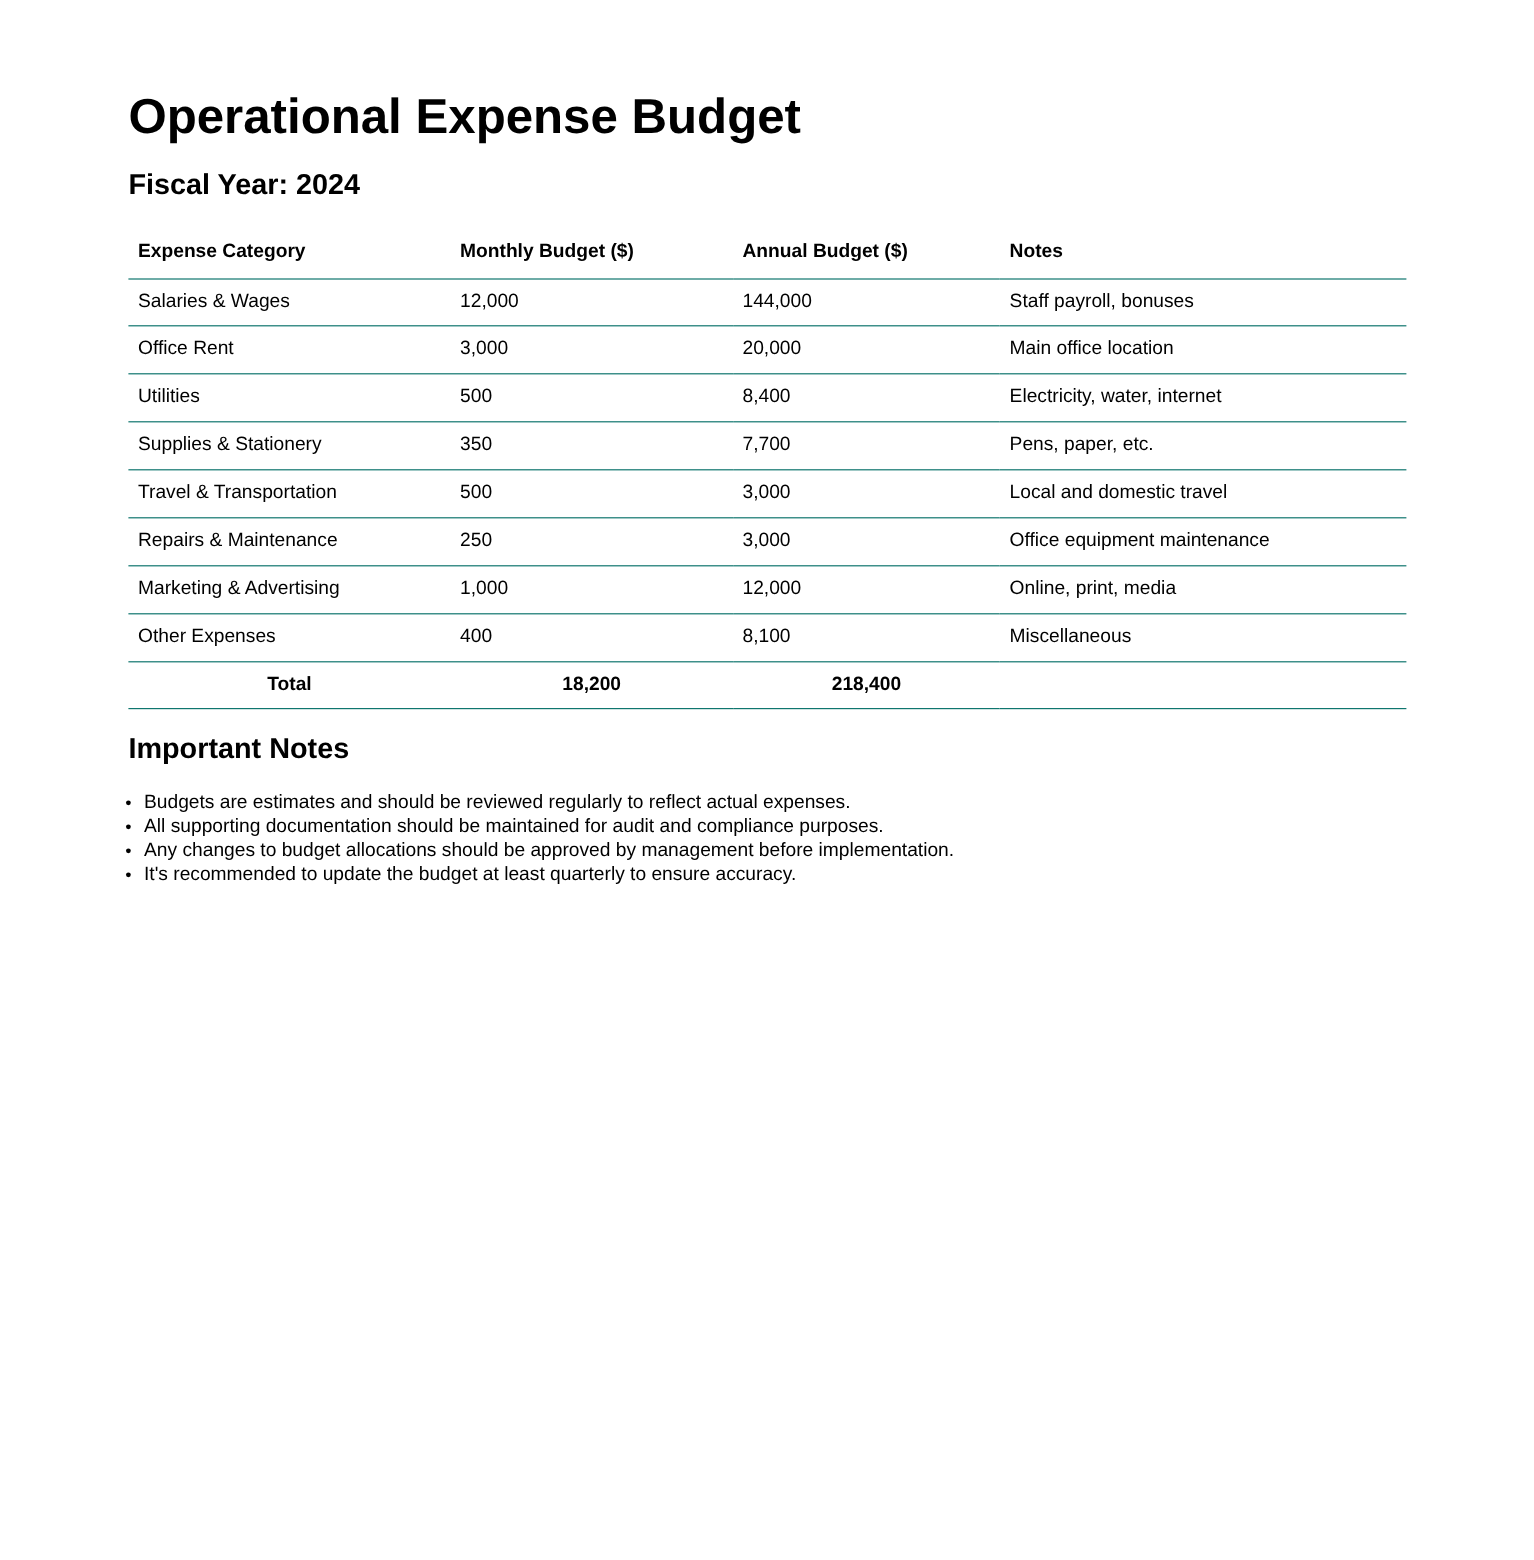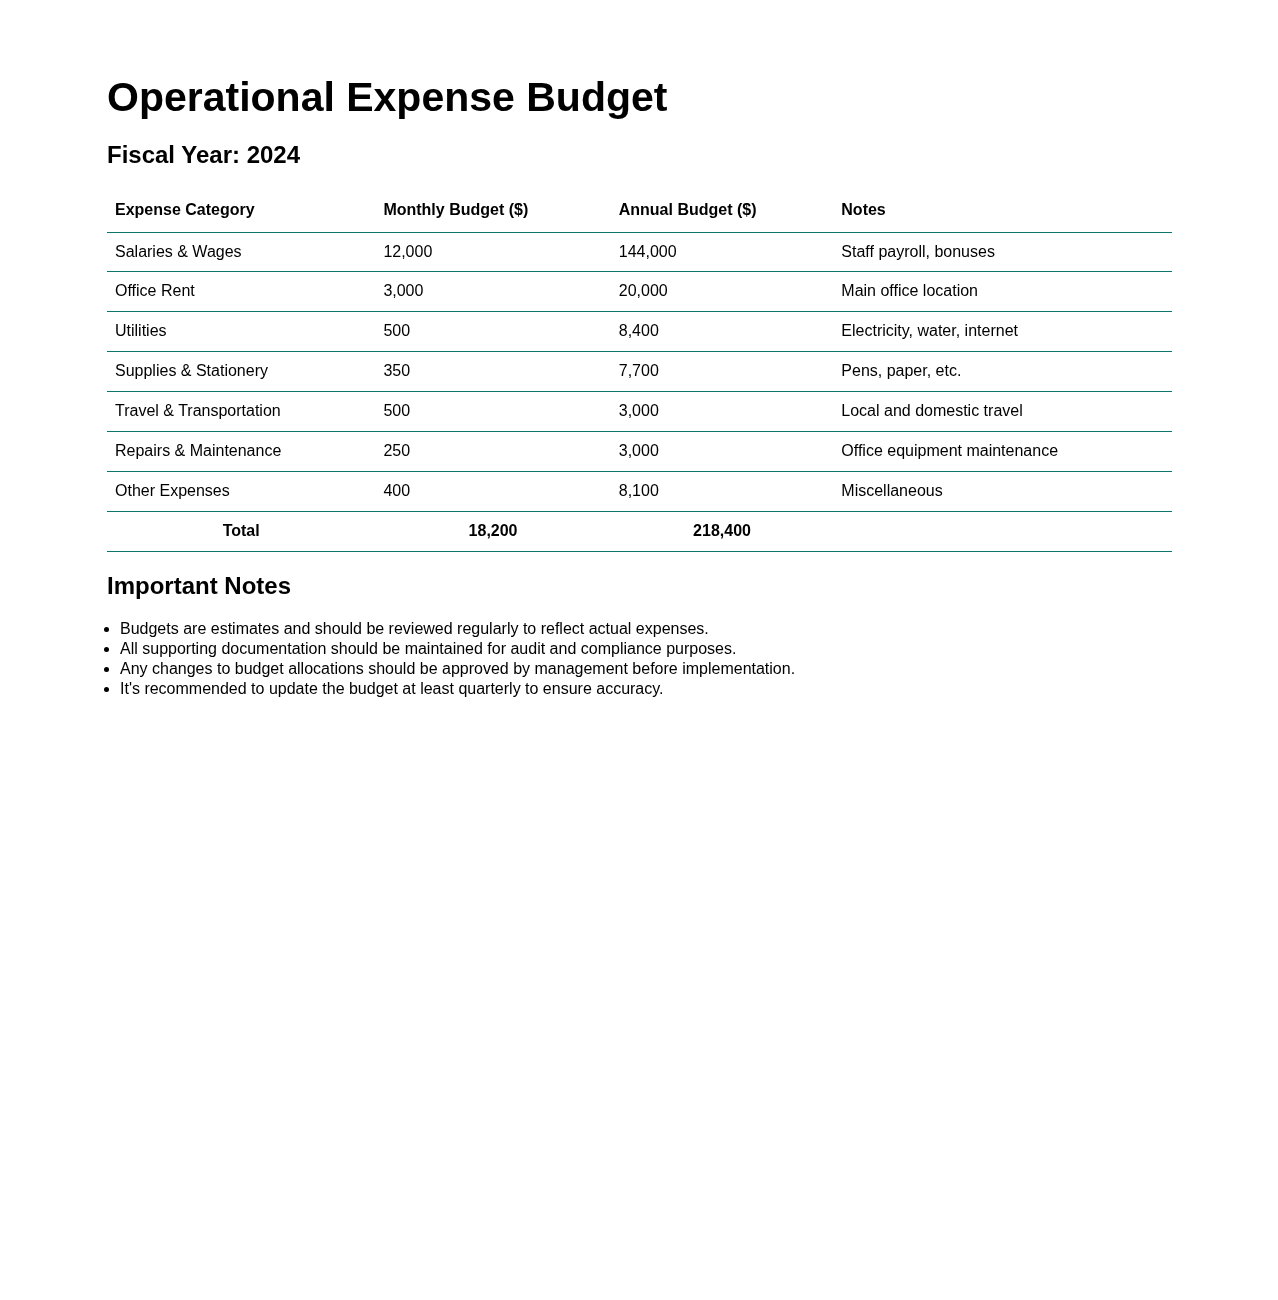--- a/index.html
+++ b/index.html
@@ -115,20 +115,26 @@
         <td>3,000</td>
         <td>Local and domestic travel</td>
       </tr>
       <tr>
         <td>Repairs &amp; Maintenance</td>
         <td>250</td>
         <td>3,000</td>
         <td>Office equipment maintenance</td>
       </tr>
       <tr>
+        <td>Marketing &amp; Advertising</td>
+        <td>1,000</td>
+        <td>12,000</td>
+        <td>Online, print, media</td>
+      </tr>
+      <tr>
         <td>Other Expenses</td>
         <td>400</td>
         <td>8,100</td>
         <td>Miscellaneous</td>
       </tr>
       <tr class="total-row">
         <td>Total</td>
         <td>18,200</td>
         <td>218,400</td>
         <td></td>

